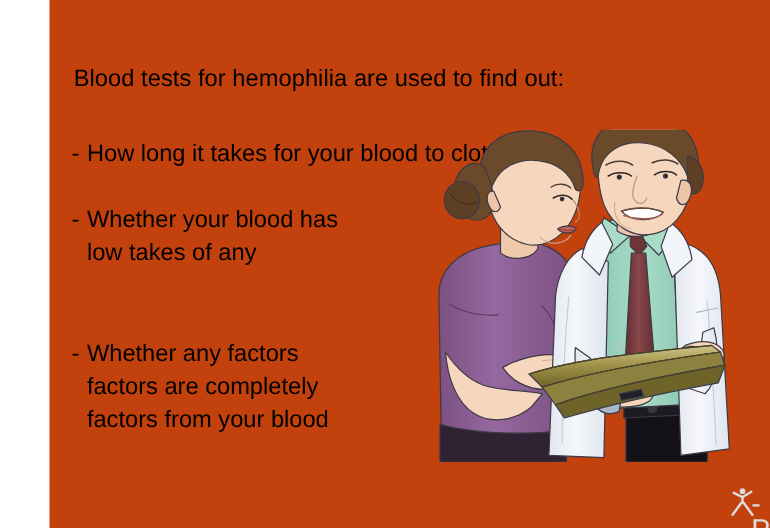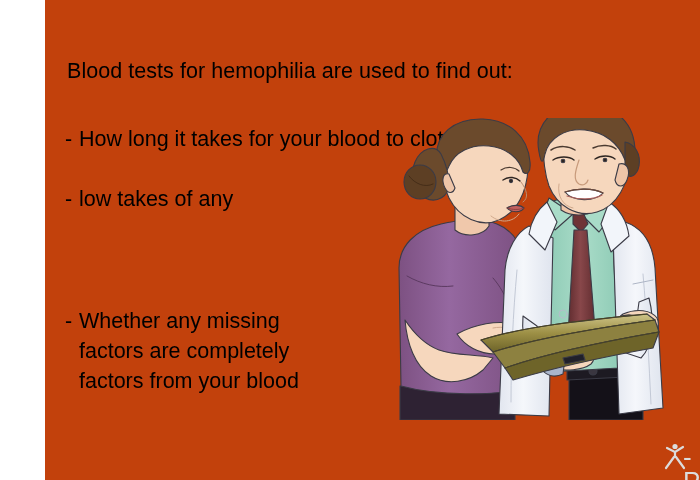--- a/index.html
+++ b/index.html
@@ -109,28 +109,29 @@
     <div class="bullet" id="bullet-1">
       <span class="dash">-</span>
       <div class="lines">
         <div class="line">How long it takes for your blood to clot</div>
       </div>
     </div>
 
     <div class="bullet" id="bullet-2">
       <span class="dash">-</span>
       <div class="lines">
+        <div class="line">Whether your blood has</div>
         <div class="line">low takes of any</div>
       </div>
     </div>
 
     <div class="bullet" id="bullet-3">
       <span class="dash">-</span>
       <div class="lines">
-        <div class="line">Whether any missing</div>
+        <div class="line">Whether any factors</div>
         <div class="line">factors are completely</div>
         <div class="line">factors from your blood</div>
       </div>
     </div>
 
   </div>
 
   <div id="illustration">
     <svg width="330" height="302" viewBox="0 0 330 302" xmlns="http://www.w3.org/2000/svg">
       <defs>

